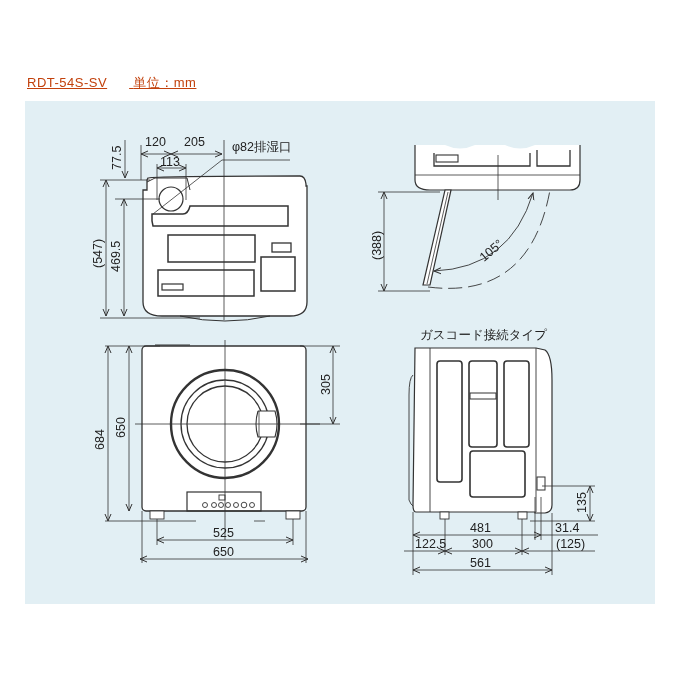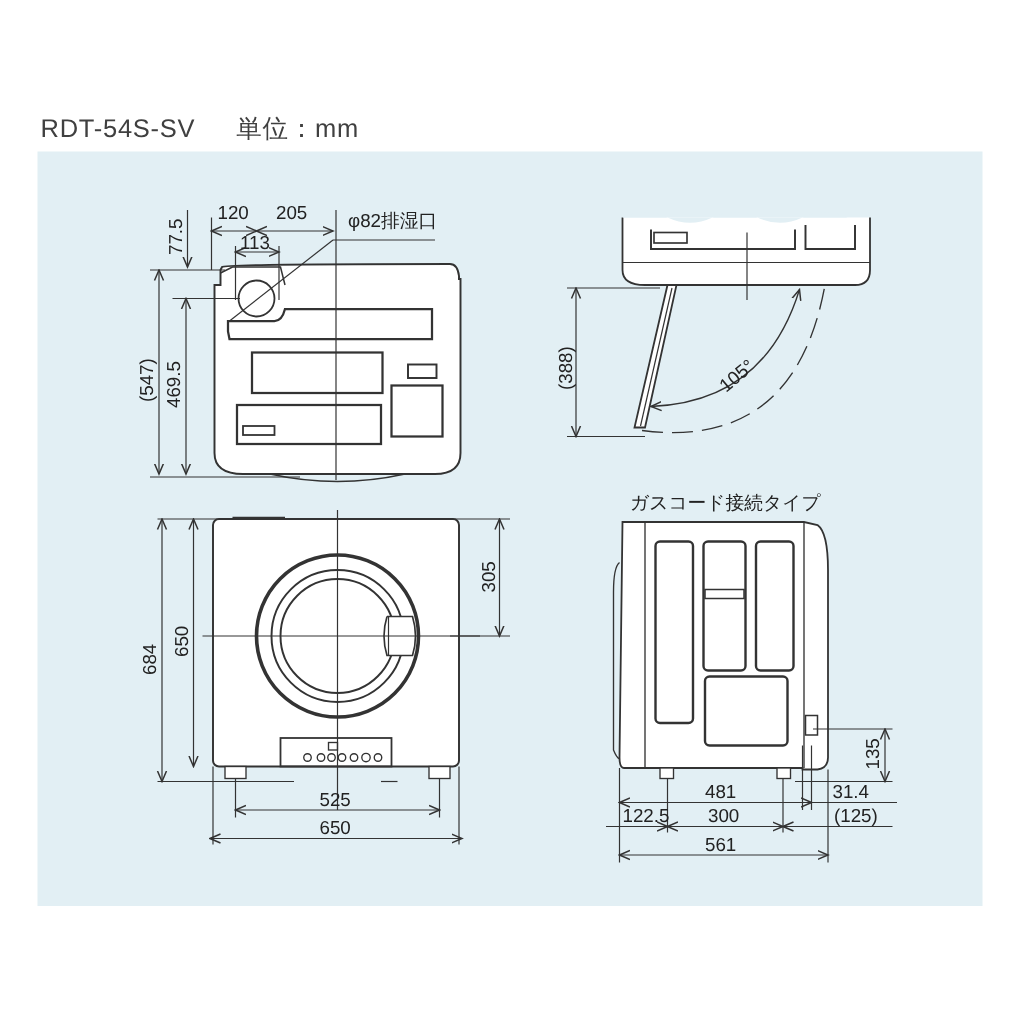--- a/index.html
+++ b/index.html
@@ -1,17 +1,17 @@
 <!DOCTYPE html>
 <html><head>
 <meta charset="utf-8">
 <style>
   html,body{margin:0;padding:0;background:#ffffff;}
   body{width:680px;height:680px;position:relative;overflow:hidden;font-family:"Liberation Sans","DejaVu Sans",sans-serif;}
-  #title-row{position:absolute;left:27px;top:74px;font-size:17px;color:#404040;letter-spacing:0.5px;}
+  #title-row{position:absolute;left:27px;top:74px;font-size:13px;color:#c2410c;letter-spacing:0.5px;text-decoration:underline;}
   #title-row span{margin-right:22px;}
   #panel{position:absolute;left:25px;top:101px;width:630px;height:503px;background:#e2eff4;}
   svg{position:absolute;left:0;top:0;}
   .t{font-family:"Liberation Sans","DejaVu Sans",sans-serif;font-size:12.5px;fill:#222;}
 </style>
 </head>
 <body>
 
 <div id="title-row">
   <span>RDT-54S-SV</span>

